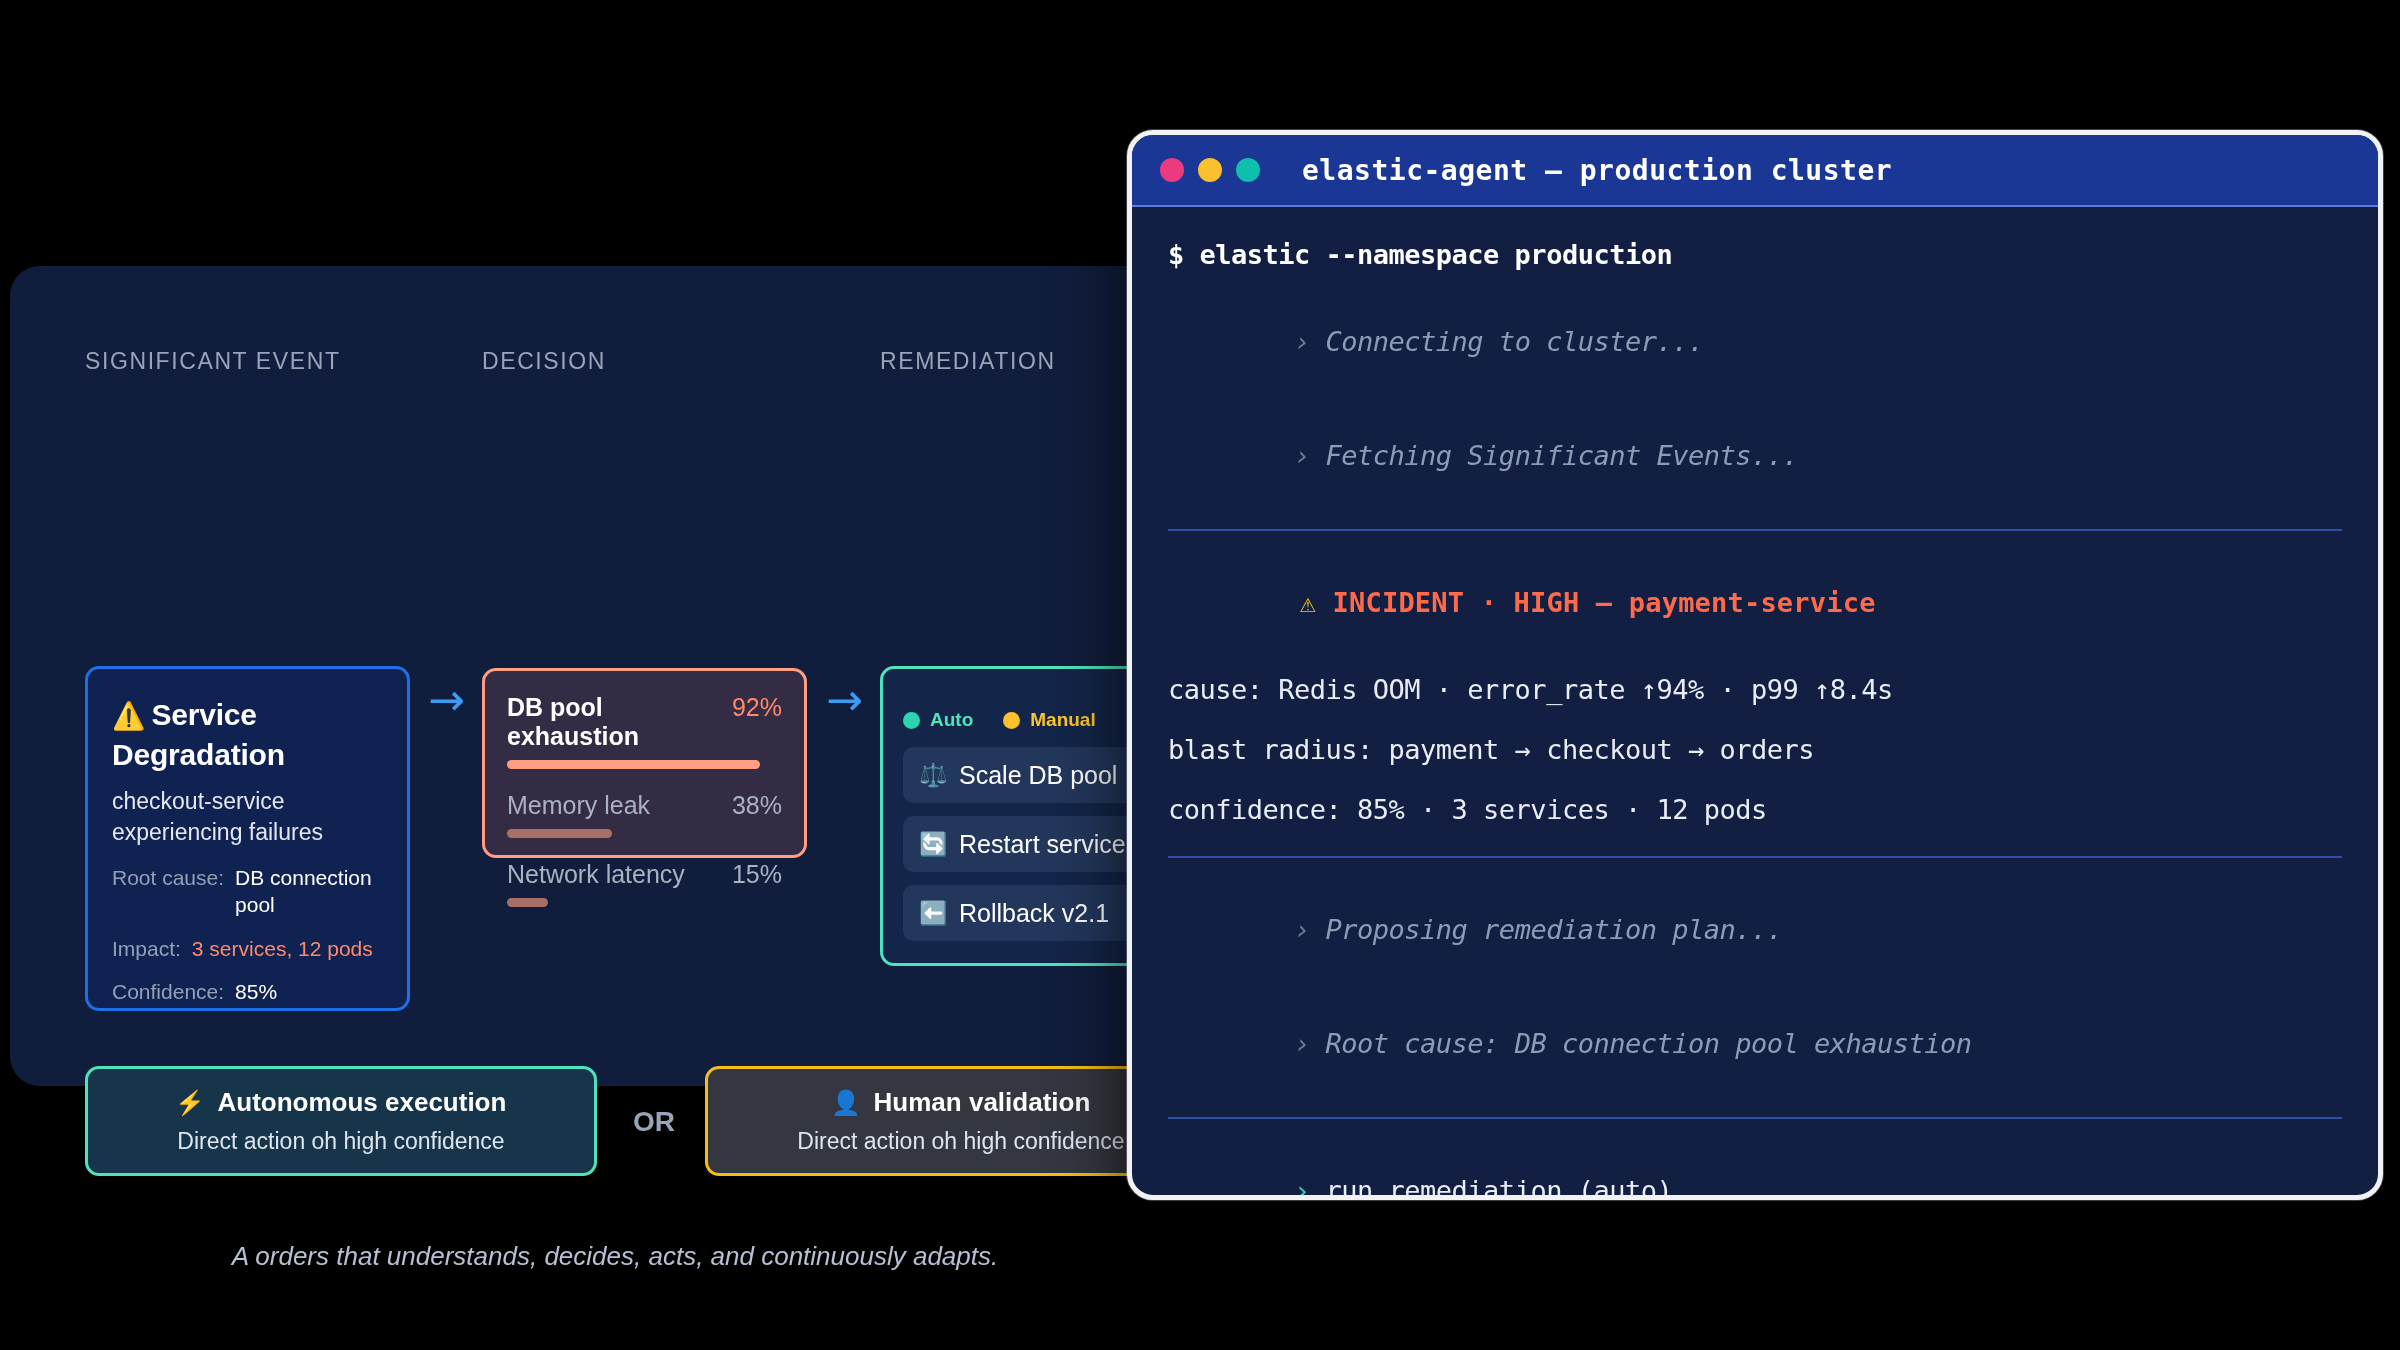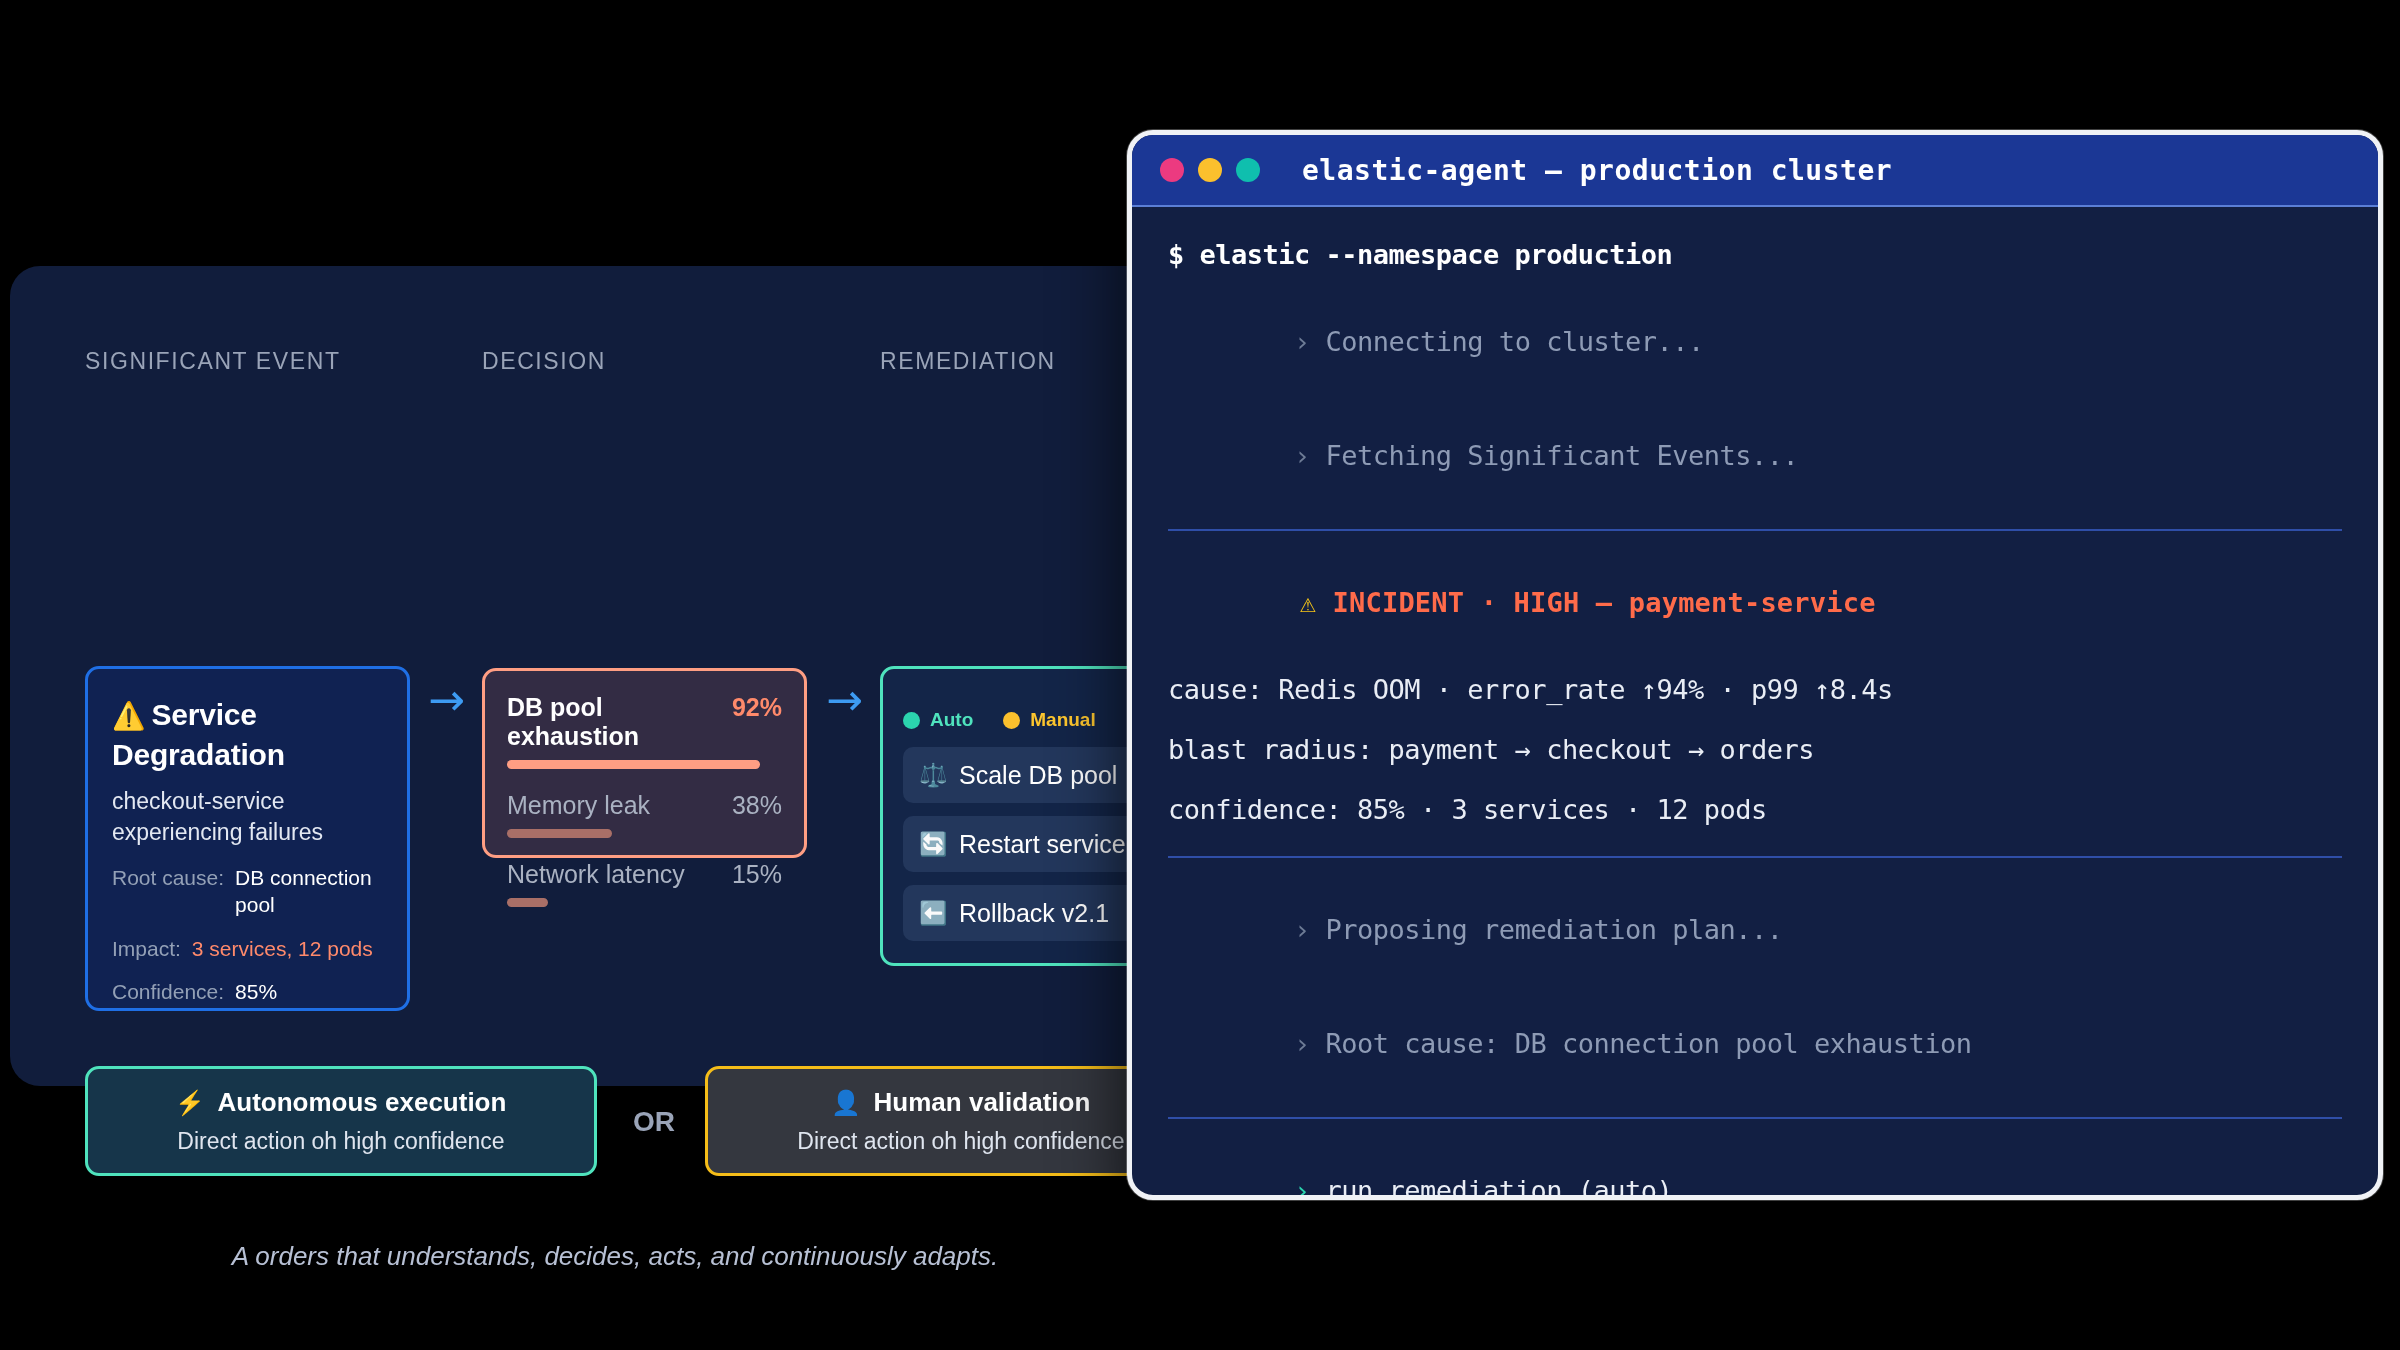--- a/index.html
+++ b/index.html
@@ -64,21 +64,21 @@
   #decision-card {
     left: 472px; top: 402px; width: 325px; height: 190px;
     background: #332c44;
     border: 3px solid #ff9e83;
     padding: 22px 22px 18px 22px;
   }
   .dec-row { display: flex; justify-content: space-between; align-items: baseline; }
   .dec-row .lbl { font-size: 25px; color: #aab2c2; }
   .dec-row .pct { font-size: 25px; color: #aab2c2; }
   .dec-row.top .lbl { color: #ffffff; font-weight: bold; font-size: 25px; }
-  .dec-row.top .pct { color: #ff8a6b; font-weight: bold; }
+  .dec-row.top .pct { color: #ff8a6b; font-weight: normal; }
   .bar-track { margin-top: 9px; height: 9px; border-radius: 5px; background: transparent; }
   .bar-fill { height: 9px; border-radius: 5px; background: #ff9e83; }
   .bar-fill.dim { background: #a96f67; }
   .dec-item + .dec-item { margin-top: 22px; }
 
   
   #remediation-card {
     left: 870px; top: 400px; width: 460px; height: 300px;
     background: #132548;
     border: 3px solid #4fe3bd;
@@ -157,21 +157,21 @@
     letter-spacing: 0.5px;
   }
   #term-body {
     padding: 34px 36px 20px 36px;
     font-family: "DejaVu Sans Mono", monospace;
     font-size: 27px;
     line-height: 1;
   }
   .tline { margin-bottom: 33px; white-space: pre; letter-spacing: -0.5px; }
   .tline.cmd { color: #ffffff; font-weight: bold; }
-  .tline.log { color: #8e9bb5; }
+  .tline.log { color: #8e9bb5; font-style: italic; }
   .tline.log .pr { color: #6d7b95; }
   .tline.plain { color: #e9edf5; }
   .tline.incident { color: #ff6b4a; font-weight: bold; letter-spacing: 0.2px; }
   .tline.incident .wi { color: #f5c518; }
   .tline.run { color: #e9edf5; }
   .tline.run .pr { color: #2bd4ae; }
   .tdiv { height: 2px; background: #2f4ea8; margin: 0 0 31px 0; }
 </style>
 </head>
 <body>

